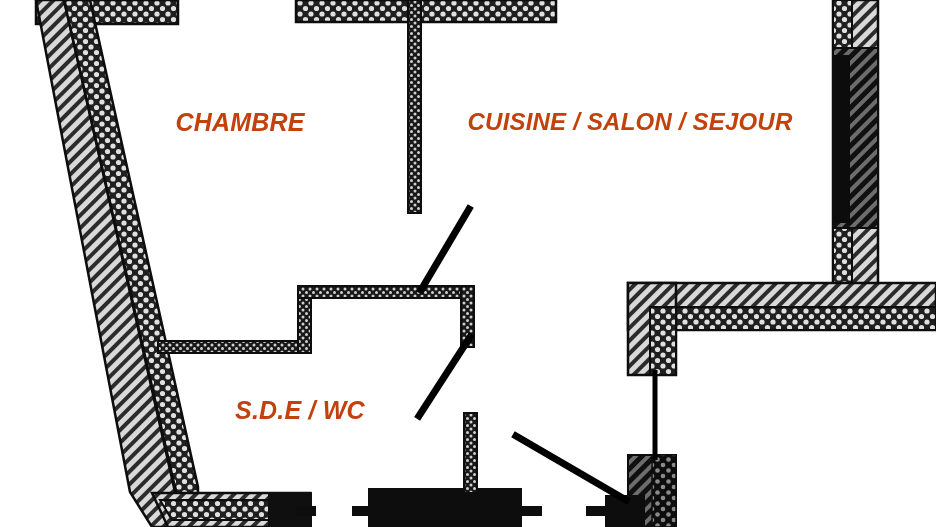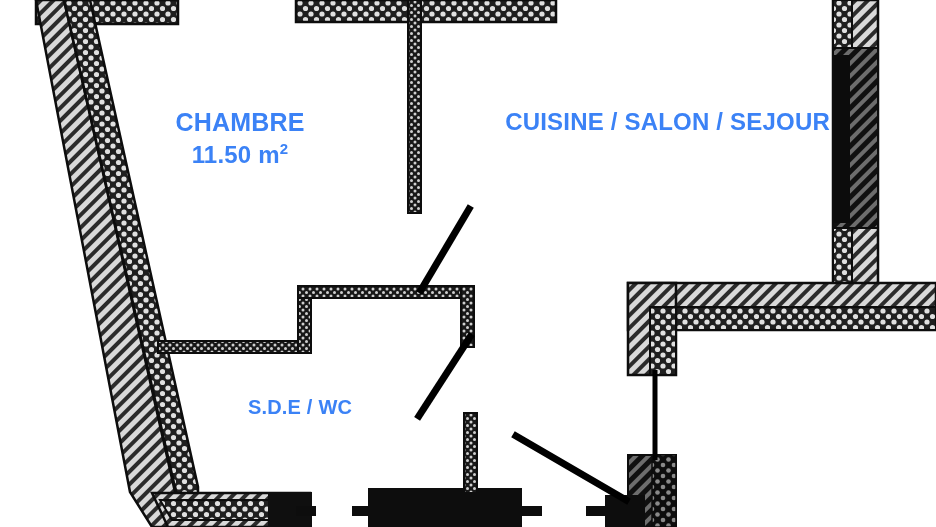--- a/index.html
+++ b/index.html
@@ -23,26 +23,27 @@
     position: absolute;
     top: 0;
     left: 0;
     width: 936px;
     height: 527px;
     display: block;
   }
   .room-label {
     position: absolute;
     text-align: center;
-    color: #3b82f6;
+    color: #c2410c;
     font-family: "Liberation Sans", sans-serif;
     font-weight: bold;
     line-height: 1.18;
     white-space: nowrap;
     user-select: none;
+    font-style: italic;
   }
   .room-name {
     display: block;
     font-size: 25px;
     letter-spacing: 0.2px;
   }
   .room-area {
     display: block;
     font-size: 24px;
     letter-spacing: 0.2px;
@@ -55,30 +56,29 @@
   }
   #label-chambre {
     left: 60px;
     top: 108px;
     width: 360px;
   }
   #label-cuisine {
     left: 430px;
     top: 108px;
     width: 400px;
-    text-align: right;
   }
   #label-cuisine .room-name { font-size: 24px; }
   #label-cuisine .room-area { font-size: 23px; }
   #label-sde {
     left: 140px;
     top: 396px;
     width: 320px;
   }
-  #label-sde .room-name { font-size: 20px; }
+  #label-sde .room-name { font-size: 25px; }
 </style>
 </head>
 <body>
 
 <div id="plan-root">
 
   <svg id="plan-svg" viewBox="0 0 936 527" xmlns="http://www.w3.org/2000/svg">
     <defs>
 
       <pattern id="hatchDiag" width="9" height="9" patternUnits="userSpaceOnUse" patternTransform="rotate(45)">
@@ -188,21 +188,20 @@
       <line x1="516" y1="436" x2="626" y2="500" stroke="#000000" stroke-width="7" stroke-linecap="square"></line>
     </g>
     <g>
       <line x1="655" y1="370" x2="655" y2="460" stroke="#000000" stroke-width="5" stroke-linecap="butt"></line>
     </g>
 
   </svg>
 
   <div class="room-label" id="label-chambre">
     <span class="room-name">CHAMBRE</span>
-    <span class="room-area"><span>11.50</span>&nbsp;<span>m</span><span class="sup">2</span></span>
   </div>
 
   <div class="room-label" id="label-cuisine">
     <span class="room-name">CUISINE / SALON / SEJOUR</span>
   </div>
 
   <div class="room-label" id="label-sde">
     <span class="room-name">S.D.E / WC</span>
   </div>
 

